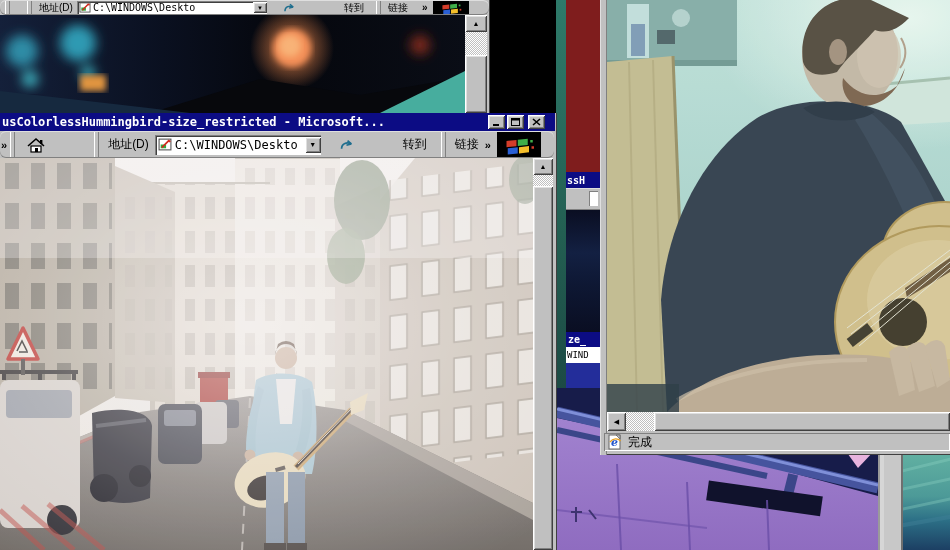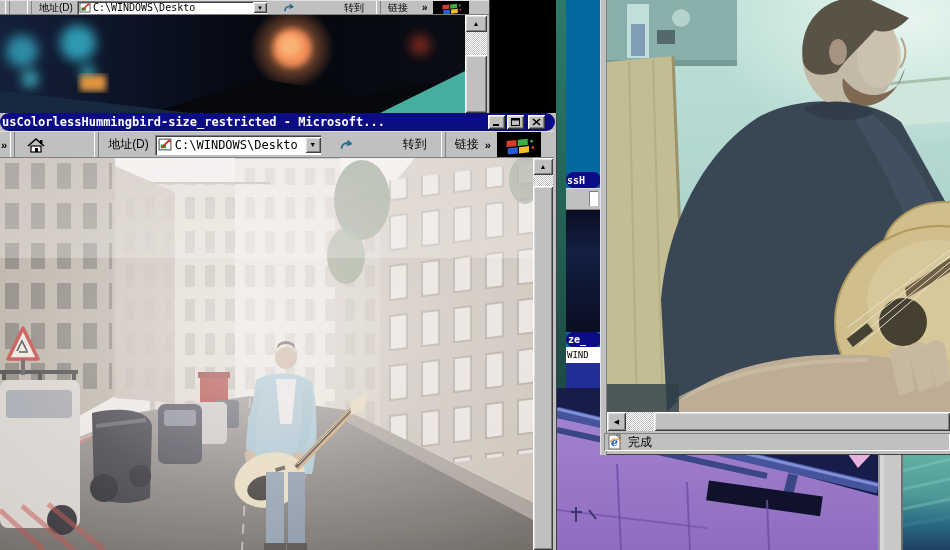--- a/index.html
+++ b/index.html
@@ -5,26 +5,26 @@
   html,body{margin:0;padding:0;background:#000;}
   .stage{position:relative;width:950px;height:550px;overflow:hidden;background:#000;
          font-family:"Liberation Sans",sans-serif;-webkit-font-smoothing:none;}
   .abs{position:absolute;}
   .dither{background-color:#d9d9d9;
           background-image:conic-gradient(#ffffff 25%,#c0c0c0 0 50%,#ffffff 0 75%,#c0c0c0 0);
           background-size:2px 2px;}
   .sep{width:3px;align-self:stretch;margin:1px 3px;background:#c0c0c0;
        border-left:1px solid #ffffff;border-right:1px solid #808080;}
   .titlebar{background:#0c0c84;color:#fff;display:flex;align-items:center;
-            font-family:"DejaVu Sans Mono",monospace;font-weight:bold;border-radius:9px;}
+            font-family:"DejaVu Sans Mono",monospace;font-weight:bold;}
   .cap-btn{width:17px;height:14px;background:#c0c0c0;display:flex;align-items:center;
            justify-content:center;box-shadow:inset 1px 1px 0 #ffffff,inset -1px -1px 0 #404040,
            inset 2px 2px 0 #dfdfdf,inset -2px -2px 0 #808080;margin-left:2px;flex:none;}
   .toolbar{display:flex;align-items:center;background:#c0c0c0;
-           box-shadow:inset 0 1px 0 #dfdfdf,inset 0 -1px 0 #808080;}
+           box-shadow:inset 0 1px 0 #dfdfdf,inset 0 -1px 0 #808080;border-radius:6px;}
   .lbl{color:#000;white-space:nowrap;margin-left:44px;}
   .chev{color:#000;font-weight:bold;white-space:nowrap;}
   .combo{display:flex;align-items:center;background:#fff;
          box-shadow:inset 1px 1px 0 #808080,inset 2px 2px 0 #404040,inset -1px -1px 0 #fff;}
   .combo-text{font-family:"DejaVu Sans Mono",monospace;color:#000;white-space:nowrap;
               overflow:hidden;flex:1;}
   .drop-btn{background:#c0c0c0;display:flex;align-items:center;justify-content:center;
             box-shadow:inset 1px 1px 0 #ffffff,inset -1px -1px 0 #404040,
             inset 2px 2px 0 #dfdfdf,inset -2px -2px 0 #808080;flex:none;}
   .go-btn{display:flex;align-items:center;gap:4px;padding:0 6px;white-space:nowrap;}
@@ -50,21 +50,21 @@
   .vscroll .sbtn{width:100%;height:17px;}
   .vscroll .strack{position:absolute;left:0;top:17px;width:100%;bottom:0;}
   .vscroll .sthumb{position:absolute;left:0;width:100%;background:#c0c0c0;
         box-shadow:inset 1px 1px 0 #ffffff,inset -1px -1px 0 #404040,
         inset 2px 2px 0 #dfdfdf,inset -2px -2px 0 #808080;}
   .tl-vs .sthumb{top:40px;bottom:0;}
   .mw-vs .sthumb{top:28px;bottom:0;}
   
   .teal-strip{left:556px;top:0;width:10px;height:390px;
               background:linear-gradient(180deg,#2e7a6a,#235f52 60%,#1c4a44);}
-  .frag-win{left:566px;top:0;width:48px;height:392px;background:#0369a1;}
+  .frag-win{left:566px;top:0;width:48px;height:392px;background:#7f1d1d;}
   .frag-t1{left:0;top:172px;width:34px;height:16px;font-size:10px;padding-left:1px;}
   .frag-tb{left:0;top:188px;width:34px;height:22px;background:#c0c0c0;
            box-shadow:inset 0 1px 0 #dfdfdf,inset 0 -1px 0 #808080;}
   .frag-combo{position:absolute;right:2px;top:3px;width:9px;height:15px;background:#fff;
               box-shadow:inset 1px 1px 0 #808080;}
   .frag-content{left:0;top:210px;width:34px;height:122px;
       background:linear-gradient(180deg,#0a0e22,#132042 35%,#0e1834 60%,#0a0e22);}
   .frag-t2{left:0;top:332px;width:34px;height:15px;font-size:10px;padding-left:2px;}
   .frag-addr{left:0;top:347px;width:34px;height:16px;background:#fff;color:#000;
              font-family:"DejaVu Sans Mono",monospace;font-size:9px;display:flex;

